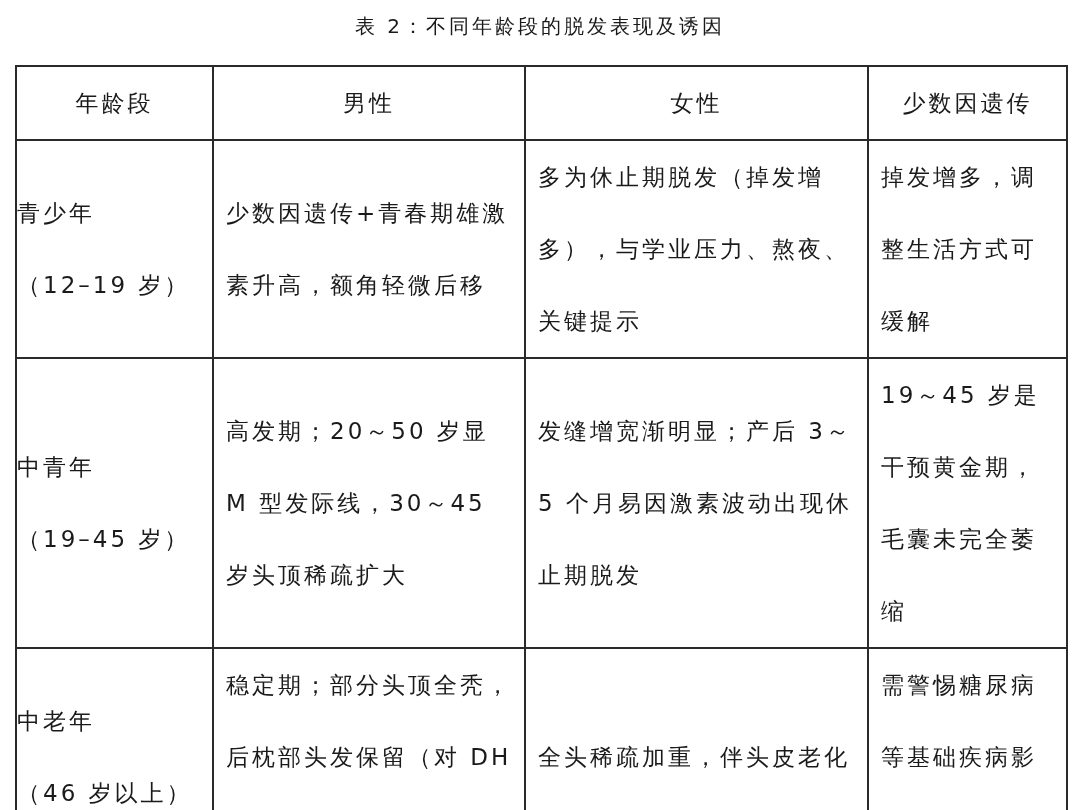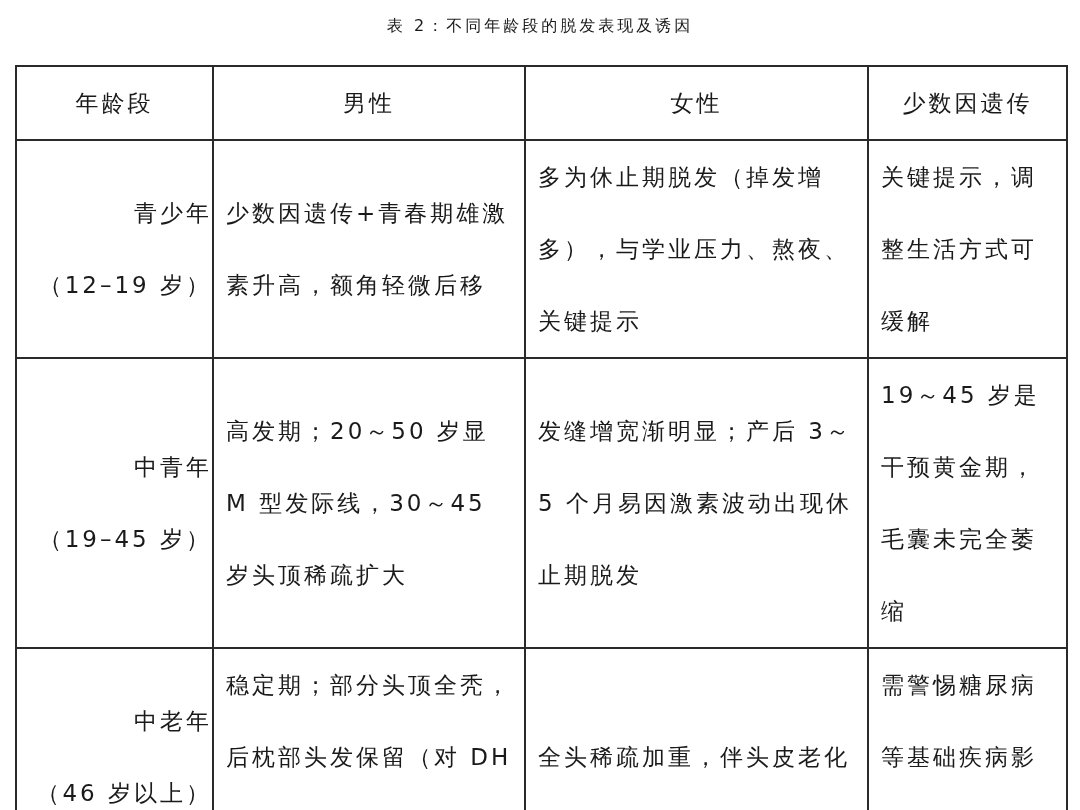--- a/index.html
+++ b/index.html
@@ -14,21 +14,21 @@
       overflow: hidden;
       font-family: "DejaVu Sans", "Liberation Sans", sans-serif;
       color: #1a1a1a;
     }
     .caption {
       position: absolute;
       left: 0;
       top: 8px;
       width: 1080px;
       text-align: center;
-      font-size: 16px;
+      font-size: 20px;
       letter-spacing: 3px;
       line-height: 36px;
     }
     .tbl {
       position: absolute;
       left: 15px;
       top: 65px;
       border-collapse: collapse;
       table-layout: fixed;
       width: 1051px;
@@ -43,21 +43,21 @@
       margin-left: 39px;
     }
     .tbl th {
       height: 72px;
       text-align: center;
     }
     .tbl tr.r1 td { height: 214px; }
     .tbl tr.r2 td { height: 217px; }
     .tbl tr.r3 td { height: 216px; }
     .age {
-      text-align: right;
+      text-align: left;
       line-height: 72px;
     }
     .age .line { display: block; }
     .cell {
       padding: 0 8px 0 12px !important;
       line-height: 72px;
       text-align: left;
       word-break: break-all;
     }
     .cell-center { text-align: left; }
@@ -83,21 +83,21 @@
     </tr>
   </thead>
   <tbody>
     <tr class="r1">
       <td class="age">
         <span class="line">青少年</span>
         <span class="line">（12–19 岁）</span>
       </td>
       <td class="cell">少数因遗传+青春期雄激素升高，额角轻微后移</td>
       <td class="cell">多为休止期脱发（掉发增多），与学业压力、熬夜、关键提示</td>
-      <td class="cell">关键提示，调整生活方式可缓解</td>
+      <td class="cell">掉发增多，调整生活方式可缓解</td>
     </tr>
     <tr class="r2">
       <td class="age">
         <span class="line">中青年</span>
         <span class="line">（19–45 岁）</span>
       </td>
       <td class="cell">高发期；20～50 岁显 M 型发际线，30～45 岁头顶稀疏扩大</td>
       <td class="cell">发缝增宽渐明显；产后 3～5 个月易因激素波动出现休止期脱发</td>
       <td class="cell">19～45 岁是干预黄金期，毛囊未完全萎缩</td>
     </tr>

